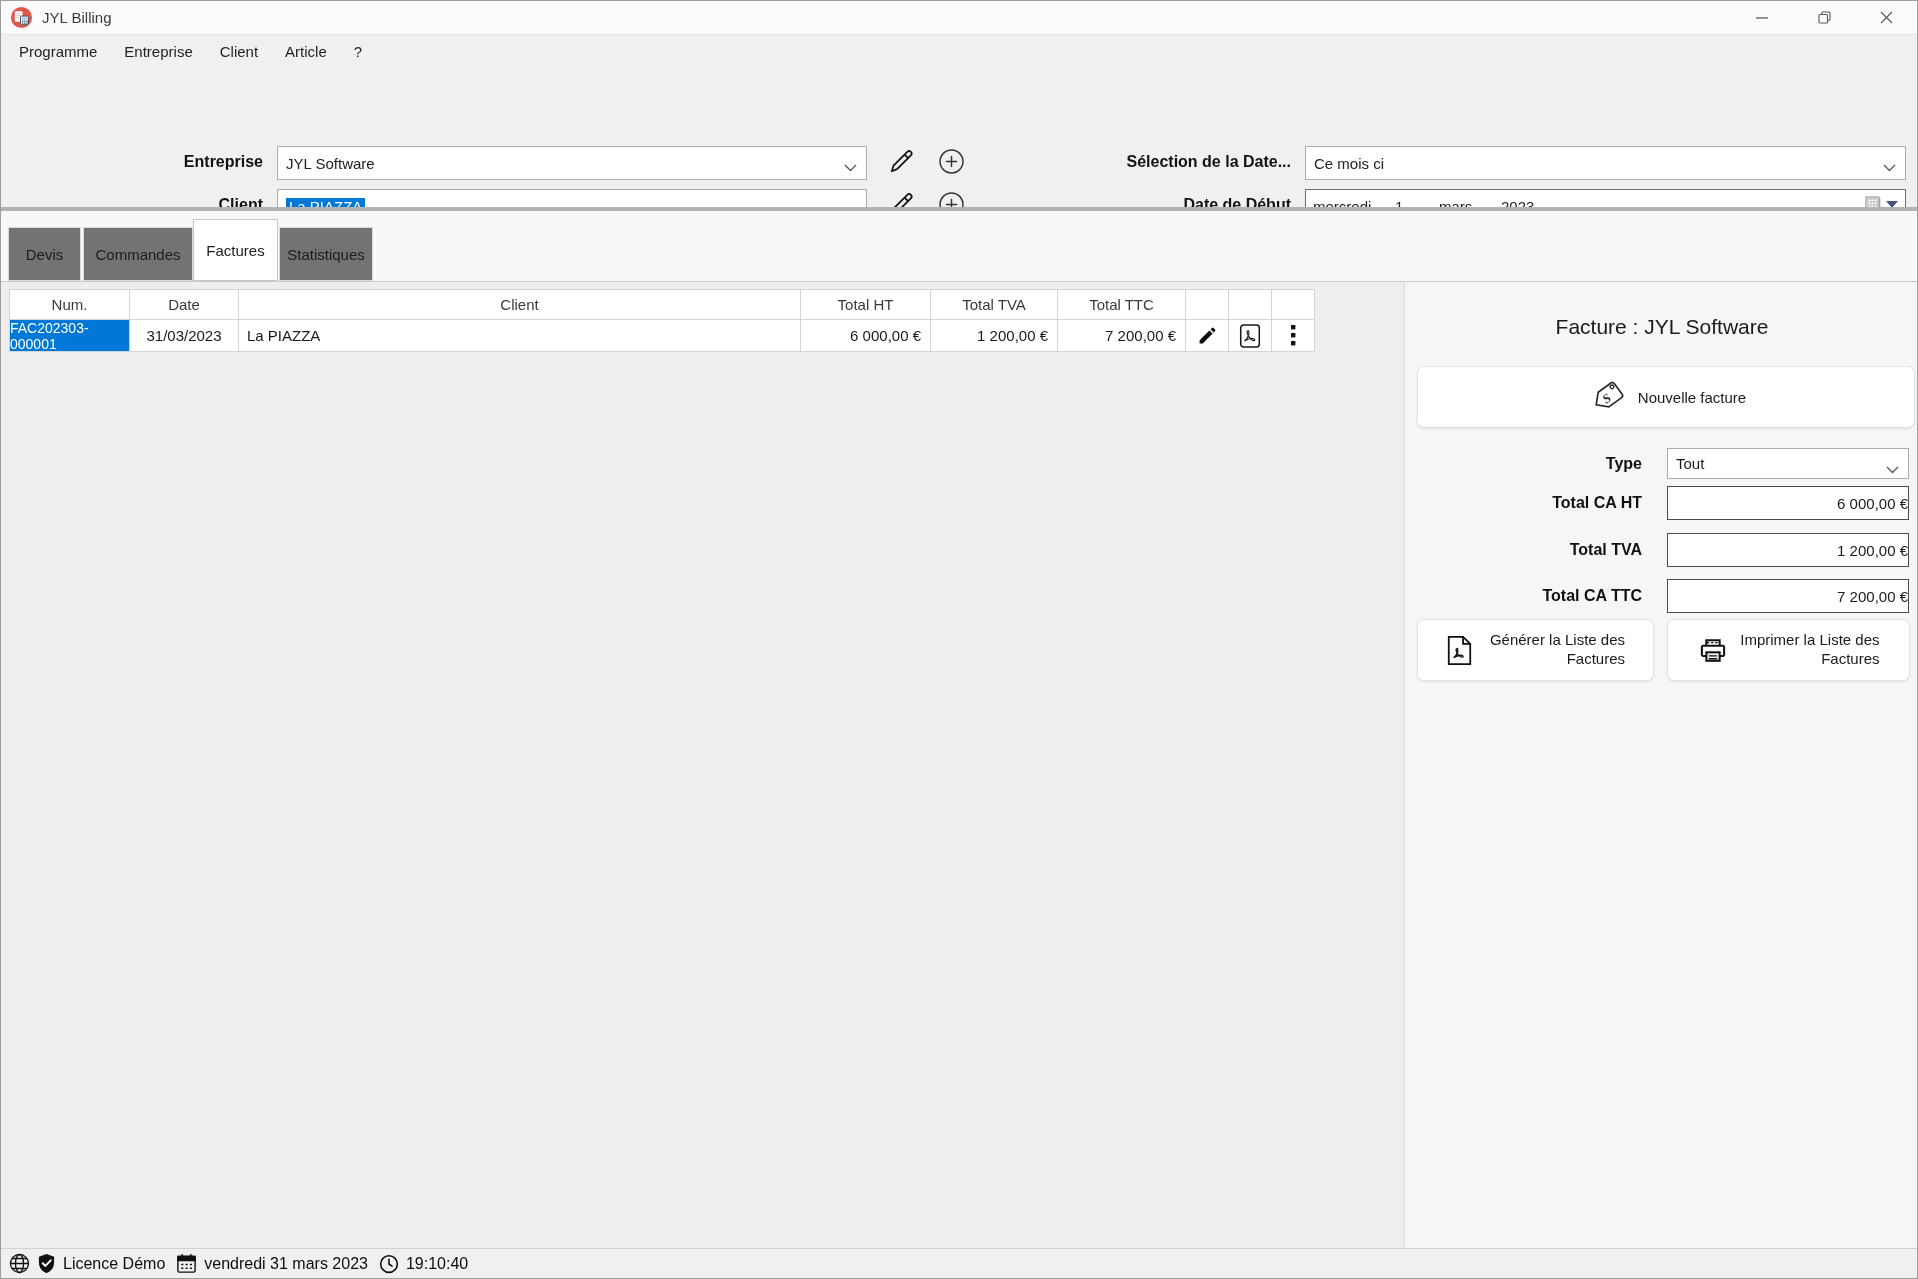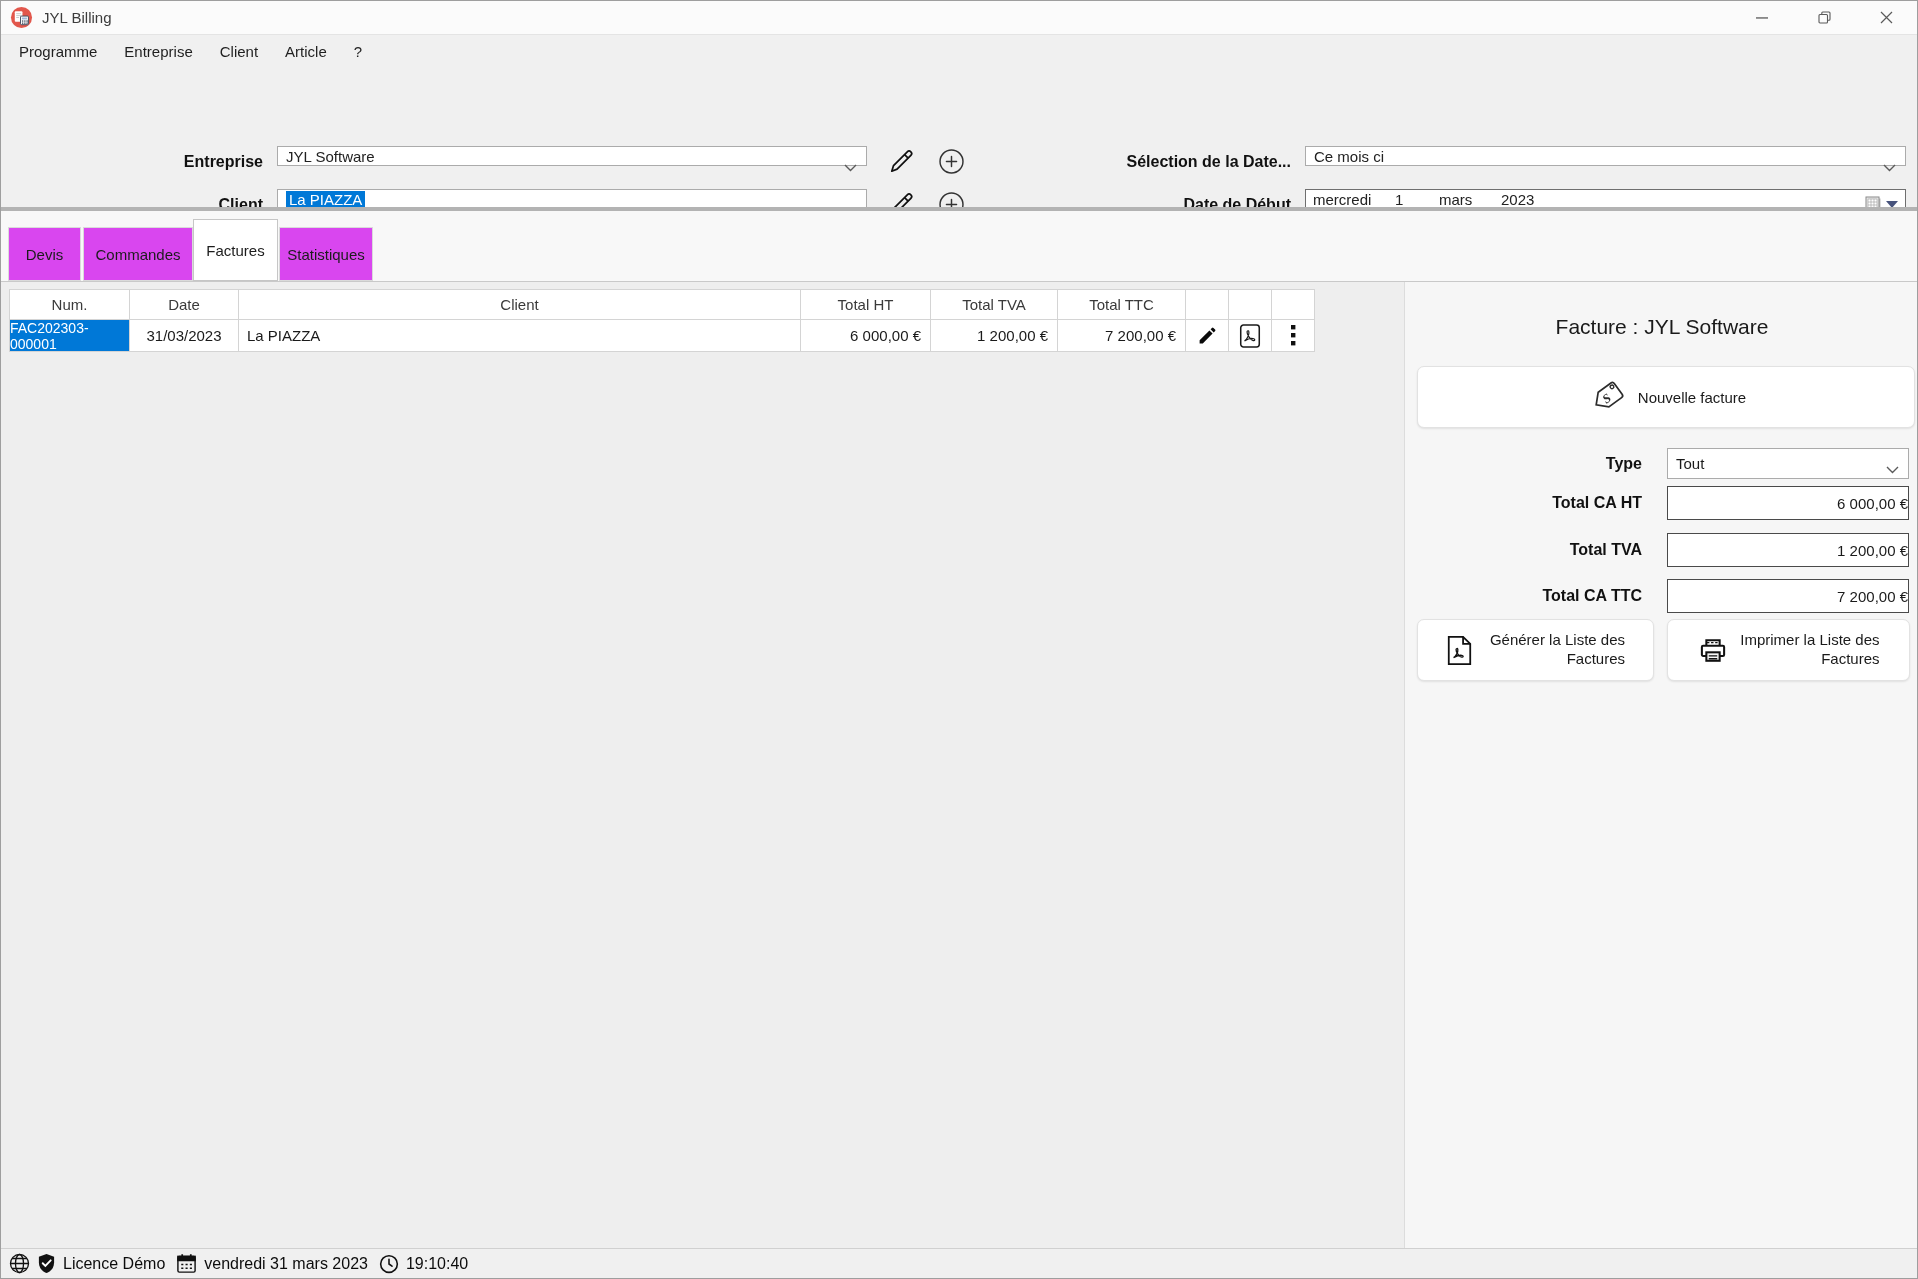--- a/index.html
+++ b/index.html
@@ -19,40 +19,40 @@
   
   .menubar { position:absolute; top:35px; left:0; right:0; height:31px; background:#f0f0f0;
     display:flex; align-items:center; padding-left:18px; gap:27px; font-size:15px; color:#1f1f1f; }
   .menu-item { cursor:default; }
   
   .filterbar { position:absolute; top:66px; left:0; right:0; height:140px; background:#f0f0f0; }
   .flabel { position:absolute; font-size:16px; font-weight:600; color:#111;
     text-align:right; line-height:31px; }
   .lab-l { left:60px; width:202px; }
   .lab-r { left:1000px; width:290px; }
-  .field { position:absolute; height:20px; background:#fff; border:1px solid #ababab;
+  .field { position:absolute; height:34px; background:#fff; border:1px solid #ababab;
     display:flex; align-items:center; font-size:15px; color:#222; }
   .combo { padding:0 30px 0 8px; }
   .combo .chev { position:absolute; right:9px; top:11px; }
   .fld-l { left:276px; width:590px; }
   .fld-r { left:1304px; width:601px; }
   .datefield { border-color:#6f6f6f; padding-left:7px; gap:0; }
   .dseg { display:inline-block; }
   .dseg.dn { width:82px; } .dseg.dd { width:44px; } .dseg.dm { width:62px; } .dseg.dy { width:60px; }
   .dp-ctrl { position:absolute; right:7px; top:6px; display:flex; align-items:center; gap:4px; }
   .dp-arrow { width:0; height:0; border-left:6px solid transparent; border-right:6px solid transparent;
     border-top:7px solid #47537c; }
   .tool { position:absolute; width:32px; height:31px; display:flex; align-items:center; justify-content:center; cursor:pointer; background:transparent; border:none; }
   .sel-hl { background:#0078d7; color:#fff; padding:0 3px; }
   .srch-input { padding:0 8px; font:15px "Liberation Sans",sans-serif; border:1px solid #ababab; outline:none; }
   
   .hdiv { position:absolute; top:206px; left:0; right:0; height:4px; background:#b3b3b3; }
   .tabstrip { position:absolute; top:210px; left:0; right:0; height:71px; background:#f8f8f8;
     border-bottom:1px solid #c9c9c9; }
-  .tab { position:absolute; bottom:0; height:54px; background:#d946ef; border:1px solid #dadada;
+  .tab { position:absolute; bottom:0; height:54px; background:#737373; border:1px solid #dadada;
     display:flex; align-items:center; justify-content:center; font-size:15px; color:#1c1c1c; cursor:pointer; }
   .tab.active { height:62px; background:#fff; border-color:#c6c6c6; z-index:2; }
   
   .content { position:absolute; top:281px; left:0; right:0; bottom:30px; background:#eeeeee; }
   .right-panel { position:absolute; top:0; bottom:0; left:1403px; width:515px;
     background:#f6f6f6; border-left:1px solid #dcdcdc; }
   
   .tbl { position:absolute; left:8px; top:7px; }
   .trh, .trd { display:flex; }
   .trd { margin-top:-1px; }

